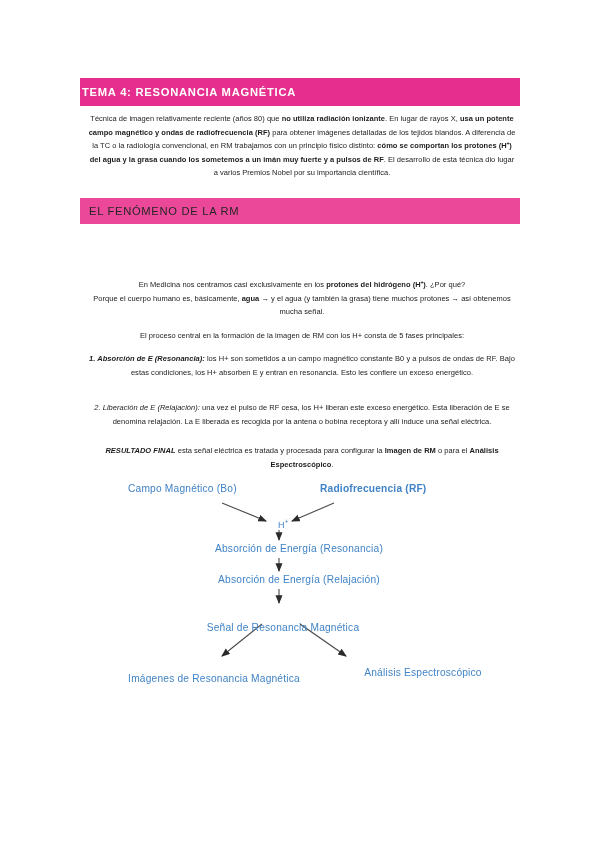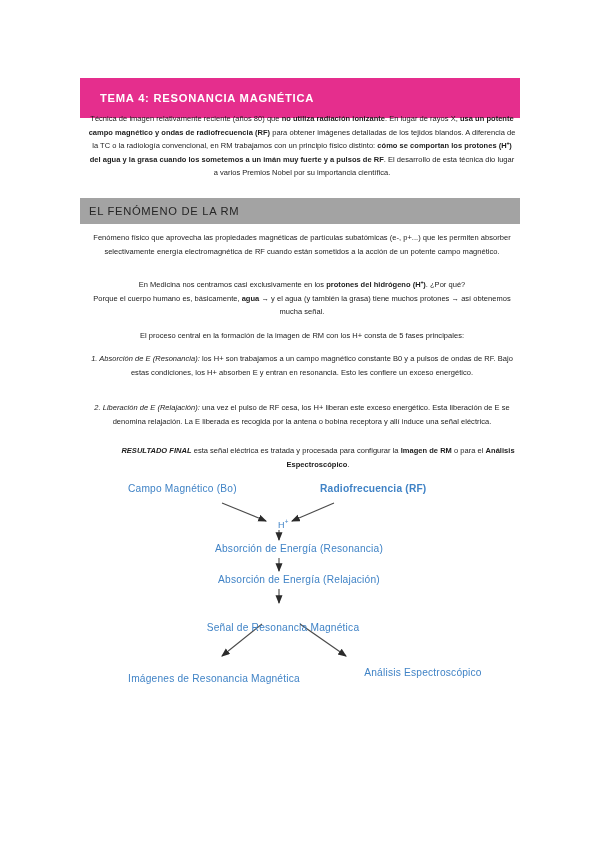--- a/index.html
+++ b/index.html
@@ -21,41 +21,41 @@
     inset: 0;
     background: #ffffff;
   }
 
   
   .title-bar {
     position: absolute;
     left: 80px;
     top: 78px;
     width: 440px;
-    height: 40px;
+    height: 28px;
     background: #e52e8d;
     display: flex;
     align-items: center;
     box-sizing: border-box;
-    padding-left: 20px;
+    padding-left: 2px;
   }
   .title-bar .title-text {
     color: #ffffff;
     font-size: 11.2px;
     font-weight: bold;
     letter-spacing: 0.75px;
   }
 
   .section-bar {
     position: absolute;
     left: 80px;
     top: 198px;
     width: 440px;
     height: 26px;
-    background: #a3a3a3;
+    background: #ec4899;
     display: flex;
     align-items: center;
     box-sizing: border-box;
     padding-left: 9px;
   }
   .section-bar .section-text {
     color: #252525;
     font-size: 11.2px;
     letter-spacing: 0.7px;
   }
@@ -71,21 +71,21 @@
     color: #1c1c1c;
     letter-spacing: 0.03px;
   }
 
   #para-intro   { top: 112px; }
   #para-fenomeno{ top: 231px; }
   #para-medicina{ top: 278px; }
   #para-proceso { top: 329px; }
   #para-fase1   { top: 352px; }
   #para-fase2   { top: 401px; }
-  #para-resultado { top: 444px; margin-left: 16px; }
+  #para-resultado { top: 444px; }
 
   
   .diagram {
     position: absolute;
     left: 0;
     top: 470px;
     width: 483px;
     height: 230px;
     text-align: right;
   }
@@ -119,24 +119,23 @@
   <div class="title-bar">
     <span class="title-text">TEMA 4: RESONANCIA MAGNÉTICA</span>
   </div>
 
   <div class="para" id="para-intro"><span>Técnica de imagen relativamente reciente (años 80) que </span><span style="font-weight: bold;">no utiliza radiación ionizante</span><span>. En lugar de rayos X, </span><span style="font-weight: bold;">usa un potente campo magnético y ondas de radiofrecuencia (RF)</span><span> para obtener imágenes detalladas de los tejidos blandos. A diferencia de la TC o la radiología convencional, en RM trabajamos con un principio físico distinto: </span><span style="font-weight: bold;">cómo se comportan los protones (H⁺) del agua y la grasa cuando los sometemos a un imán muy fuerte y a pulsos de RF</span><span>. El desarrollo de esta técnica dio lugar a varios Premios Nobel por su importancia científica.</span></div>
 
   <div class="section-bar">
     <span class="section-text">EL FENÓMENO DE LA RM</span>
   </div>
 
-  <div class="para" id="para-fenomeno"><span>Fenómeno físico que aprovecha las propiedades magnéticas de partículas subatómicas (e-, p+...) que les permiten absorber selectivamente energía electromagnética de RF cuando están sometidos a la acción de un potente campo magnético.</span></div>
   <div class="para" id="para-medicina"><span>En Medicina nos centramos casi exclusivamente en los </span><span style="font-weight: bold;">protones del hidrógeno (H⁺)</span><span>. ¿Por qué?</span><br><span>Porque el cuerpo humano es, básicamente, </span><span style="font-weight: bold;">agua</span><span> → y el agua (y también la grasa) tiene muchos protones → así obtenemos mucha señal.</span></div>
   <div class="para" id="para-proceso"><span>El proceso central en la formación de la imagen de RM con los H+ consta de 5 fases principales:</span></div>
-  <div class="para" id="para-fase1"><span style="font-weight: normal; font-style: italic;">1. Absorción de E (Resonancia):</span><span> los H+ son trabajamos a un campo magnético constante B0 y a pulsos de ondas de RF. Bajo estas condiciones, los H+ absorben E y entran en resonancia. Esto les confiere un exceso energético.</span></div>
+  <div class="para" id="para-fase1"><span style="font-weight: bold; font-style: italic;">1. Absorción de E (Resonancia):</span><span> los H+ son sometidos a un campo magnético constante B0 y a pulsos de ondas de RF. Bajo estas condiciones, los H+ absorben E y entran en resonancia. Esto les confiere un exceso energético.</span></div>
   <div class="para" id="para-fase2"><span style="font-weight: normal; font-style: italic; margin-top: 12px;">2. Liberación de E (Relajación):</span><span> una vez el pulso de RF cesa, los H+ liberan este exceso energético. Esta liberación de E se denomina relajación. La E liberada es recogida por la antena o bobina receptora y allí induce una señal eléctrica.</span></div>
   <div class="para" id="para-resultado"><span style="font-weight: bold; font-style: italic;">RESULTADO FINAL</span><span> esta señal eléctrica es tratada y procesada para configurar la </span><span style="font-weight: bold;">Imagen de RM</span><span> o para el </span><span style="font-weight: bold;">Análisis Espectroscópico</span><span>.</span></div>
 
   <div class="diagram">
 
     <svg width="599" height="230">
       <defs>
         <marker id="ah" markerWidth="9" markerHeight="9" refX="7" refY="3.2" orient="auto" markerUnits="strokeWidth">
           <path d="M0,0 L8,3.2 L0,6.4 z" fill="#2b2b2b"></path>
         </marker>

